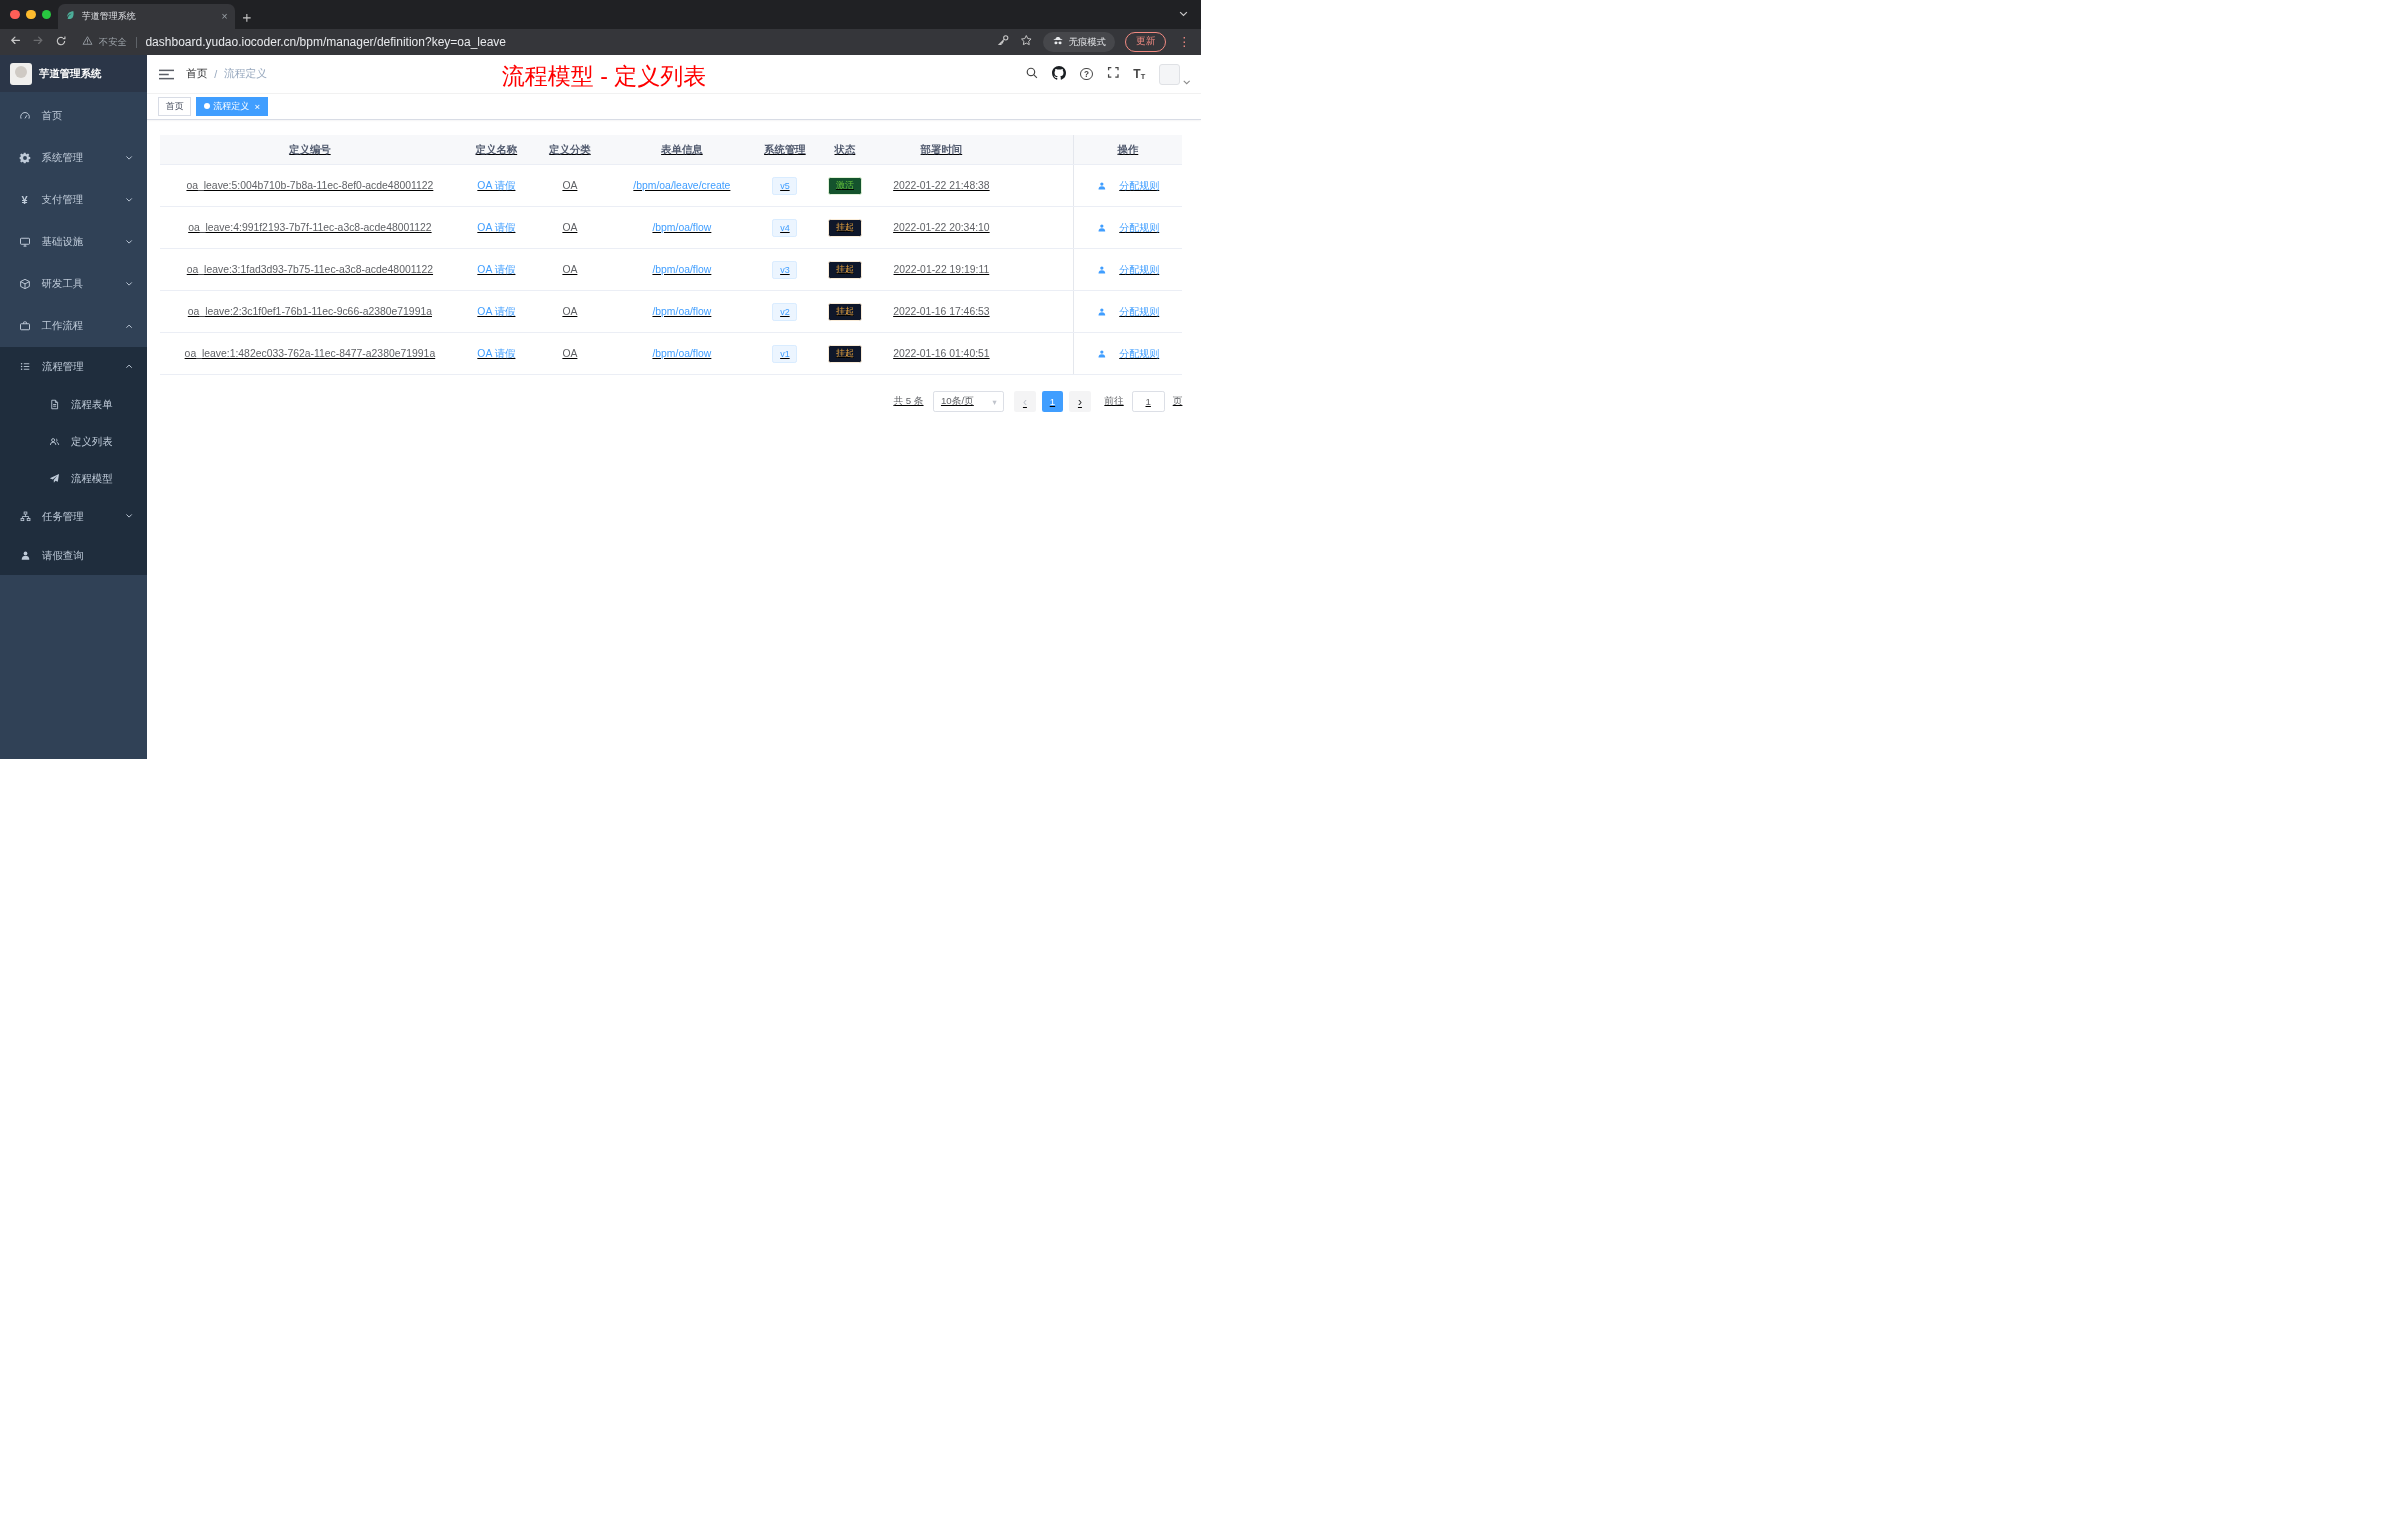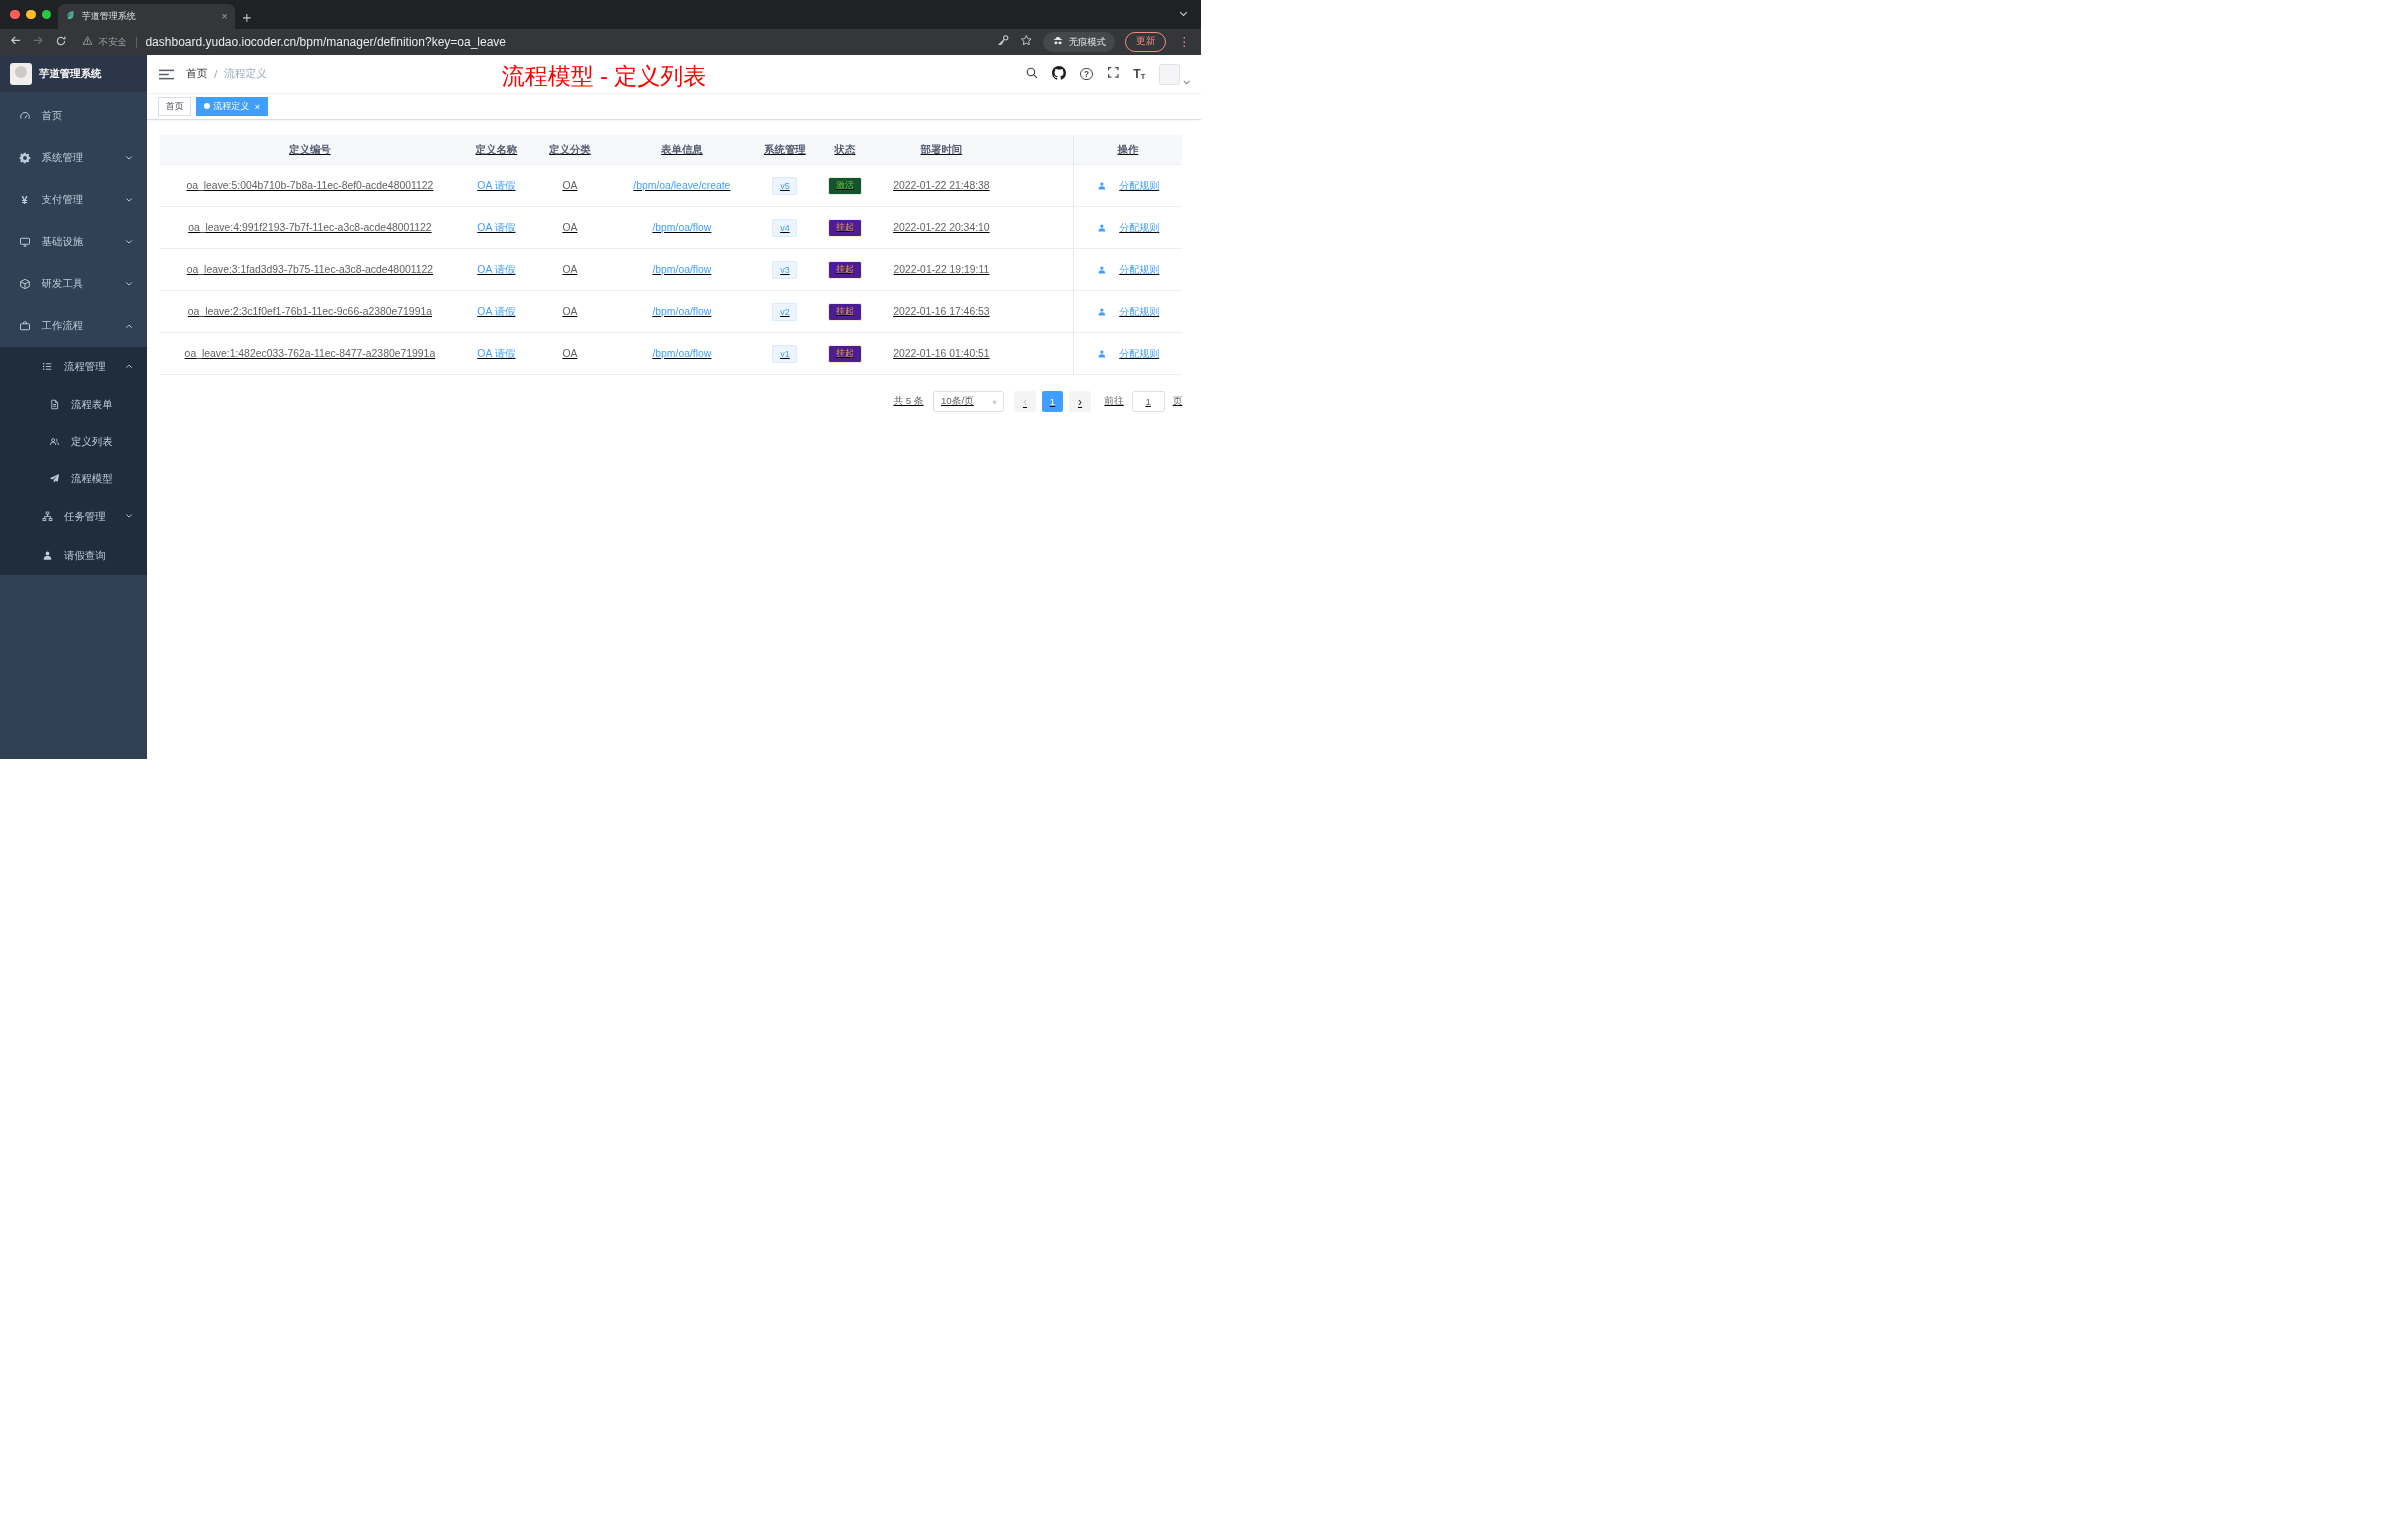--- a/index.html
+++ b/index.html
@@ -39,21 +39,21 @@
   .logo-img { width:22px; height:22px; border-radius:3px; background:#f0efed; position:relative; flex-shrink:0; }
   .logo-img::after { content:""; position:absolute; left:5.2px; top:3.7px; width:12px; height:12px; border-radius:50%; background:#cfcac4; }
   .logo-title { color:#fff; font-size:10.4px; font-weight:700; white-space:nowrap; }
   .menu { padding-top:3px; font-size:10.4px; }
   .mi { height:42px; display:flex; align-items:center; padding:0 13.4px 0 18.6px; gap:11px; cursor:pointer; }
   .mi .mlabel { flex:1; white-space:nowrap; }
   .mic { width:12px; height:12px; display:flex; align-items:center; justify-content:center; flex-shrink:0; }
   .chev { transition:none; }
   .chev.up { transform:rotate(180deg); }
   .subblock { background:#1f2d3d; }
-  .mi.lvl2 { height:39px; padding-left:41px; }
+  .mi.lvl2 { height:39px; padding-left:19px; }
   .mi.lvl3 { height:37px; padding-left:48px; }
   .yen { font-size:11px; font-weight:700; line-height:1; }
 
   
   .main { flex:1; display:flex; flex-direction:column; min-width:0; background:#fff; }
 
   
   .navbar { height:39px; display:flex; align-items:center; position:relative; padding:0 10.4px 0 12px;
     border-bottom:0.7px solid rgba(0,0,0,.05); flex-shrink:0; }
   .hamburger { margin-right:12px; display:flex; align-items:center; cursor:pointer; }
@@ -88,21 +88,21 @@
     color:#515a6e; font-weight:700; }
   .td,.th { display:flex; align-items:center; justify-content:center; text-align:center; padding:0 3px; }
   .w1{flex:0 0 299px;} .w2{flex:0 0 74px;} .w3{flex:0 0 73px;} .w4{flex:0 0 151px;}
   .w5{flex:0 0 55px;} .w6{flex:0 0 65px;} .w7{flex:0 0 128px;} .w8{flex:0 0 68px;}
   .w9{flex:0 0 108px; border-left:0.7px solid #e4e7ed;}
   a.blue { color:#409eff; text-decoration:none; cursor:pointer; }
   .vtag { display:inline-flex; align-items:center; height:18px; padding:0 6.7px; font-size:9px;
     border-radius:2.2px; background:#ecf5ff; border:0.7px solid #d9ecff; color:#409eff; }
   .stag { display:inline-flex; align-items:center; height:18px; padding:0 6.7px; font-size:9px; border-radius:2.2px; }
   .stag.success { background:#14532d; border:0.7px solid #e1f3d8; color:#67c23a; }
-  .stag.warning { background:#4c1d95; border:0.7px solid #faecd8; color:#e6a23c;text-align:center; }
+  .stag.warning { background:#0f172a; border:0.7px solid #faecd8; color:#e6a23c;text-align:center; }
   .assign { display:inline-flex; align-items:center; gap:13px; color:#409eff; font-size:10px;
     text-decoration:none; cursor:pointer; }
 
   
   .pagination { width:1022px; margin-top:16.3px; display:flex; align-items:center; justify-content:flex-end;
     font-size:9.7px; color:#606266; }
   .pg-total { margin-right:9px; }
   .pg-select { position:relative; width:71px; height:21px; border:0.7px solid #dcdfe6; border-radius:2.2px;
     background:#fff; display:flex; align-items:center; padding:0 16.3px 0 7.4px; margin-right:10.4px; cursor:pointer; }
   .pg-caret { position:absolute; right:6px; color:#c0c4cc; font-size:8.2px; }

